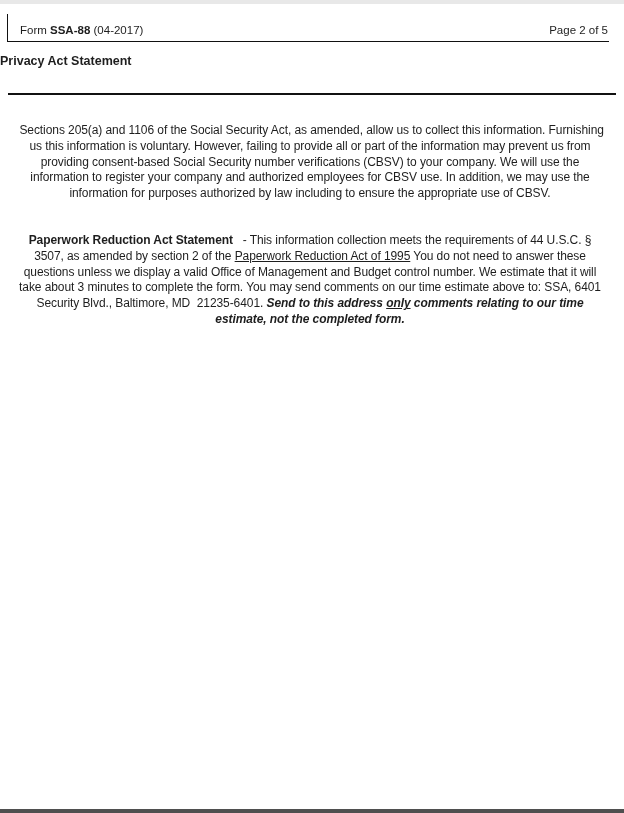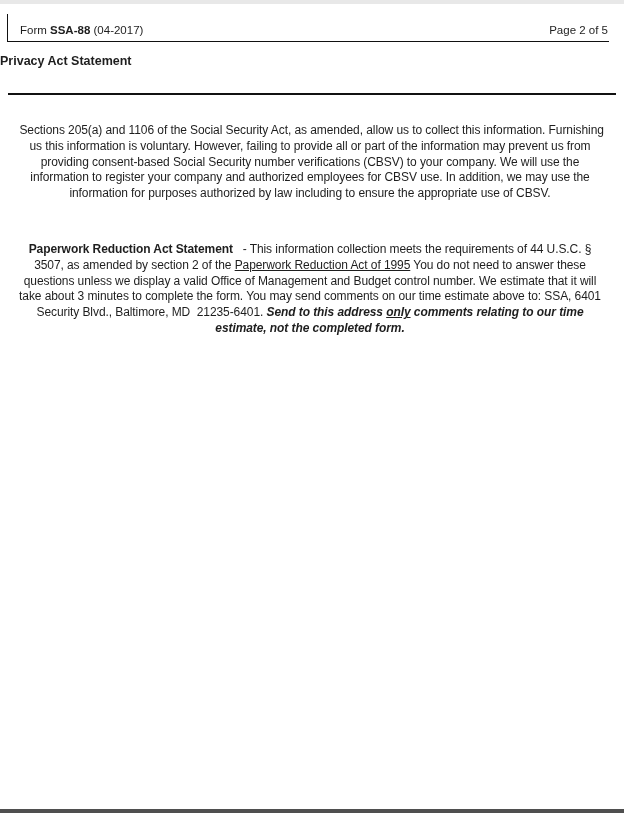--- a/index.html
+++ b/index.html
@@ -59,21 +59,21 @@
     left: 15px;
     width: 590px;
     margin: 0;
     font-size: 12px;
     line-height: 15.8px;
     letter-spacing: -0.08px;
     white-space: pre-wrap;
     text-align: center;
   }
   .para1 { top: 119px; }
-  .para2 { top: 238px; }
+  .para2 { top: 229px; }
 
   .bottom-bar {
     position: absolute;
     left: 0; bottom: 0;
     width: 100%; height: 8px;
     background: #4f4f4f;
   }
 </style>
 </head>
 <body>

